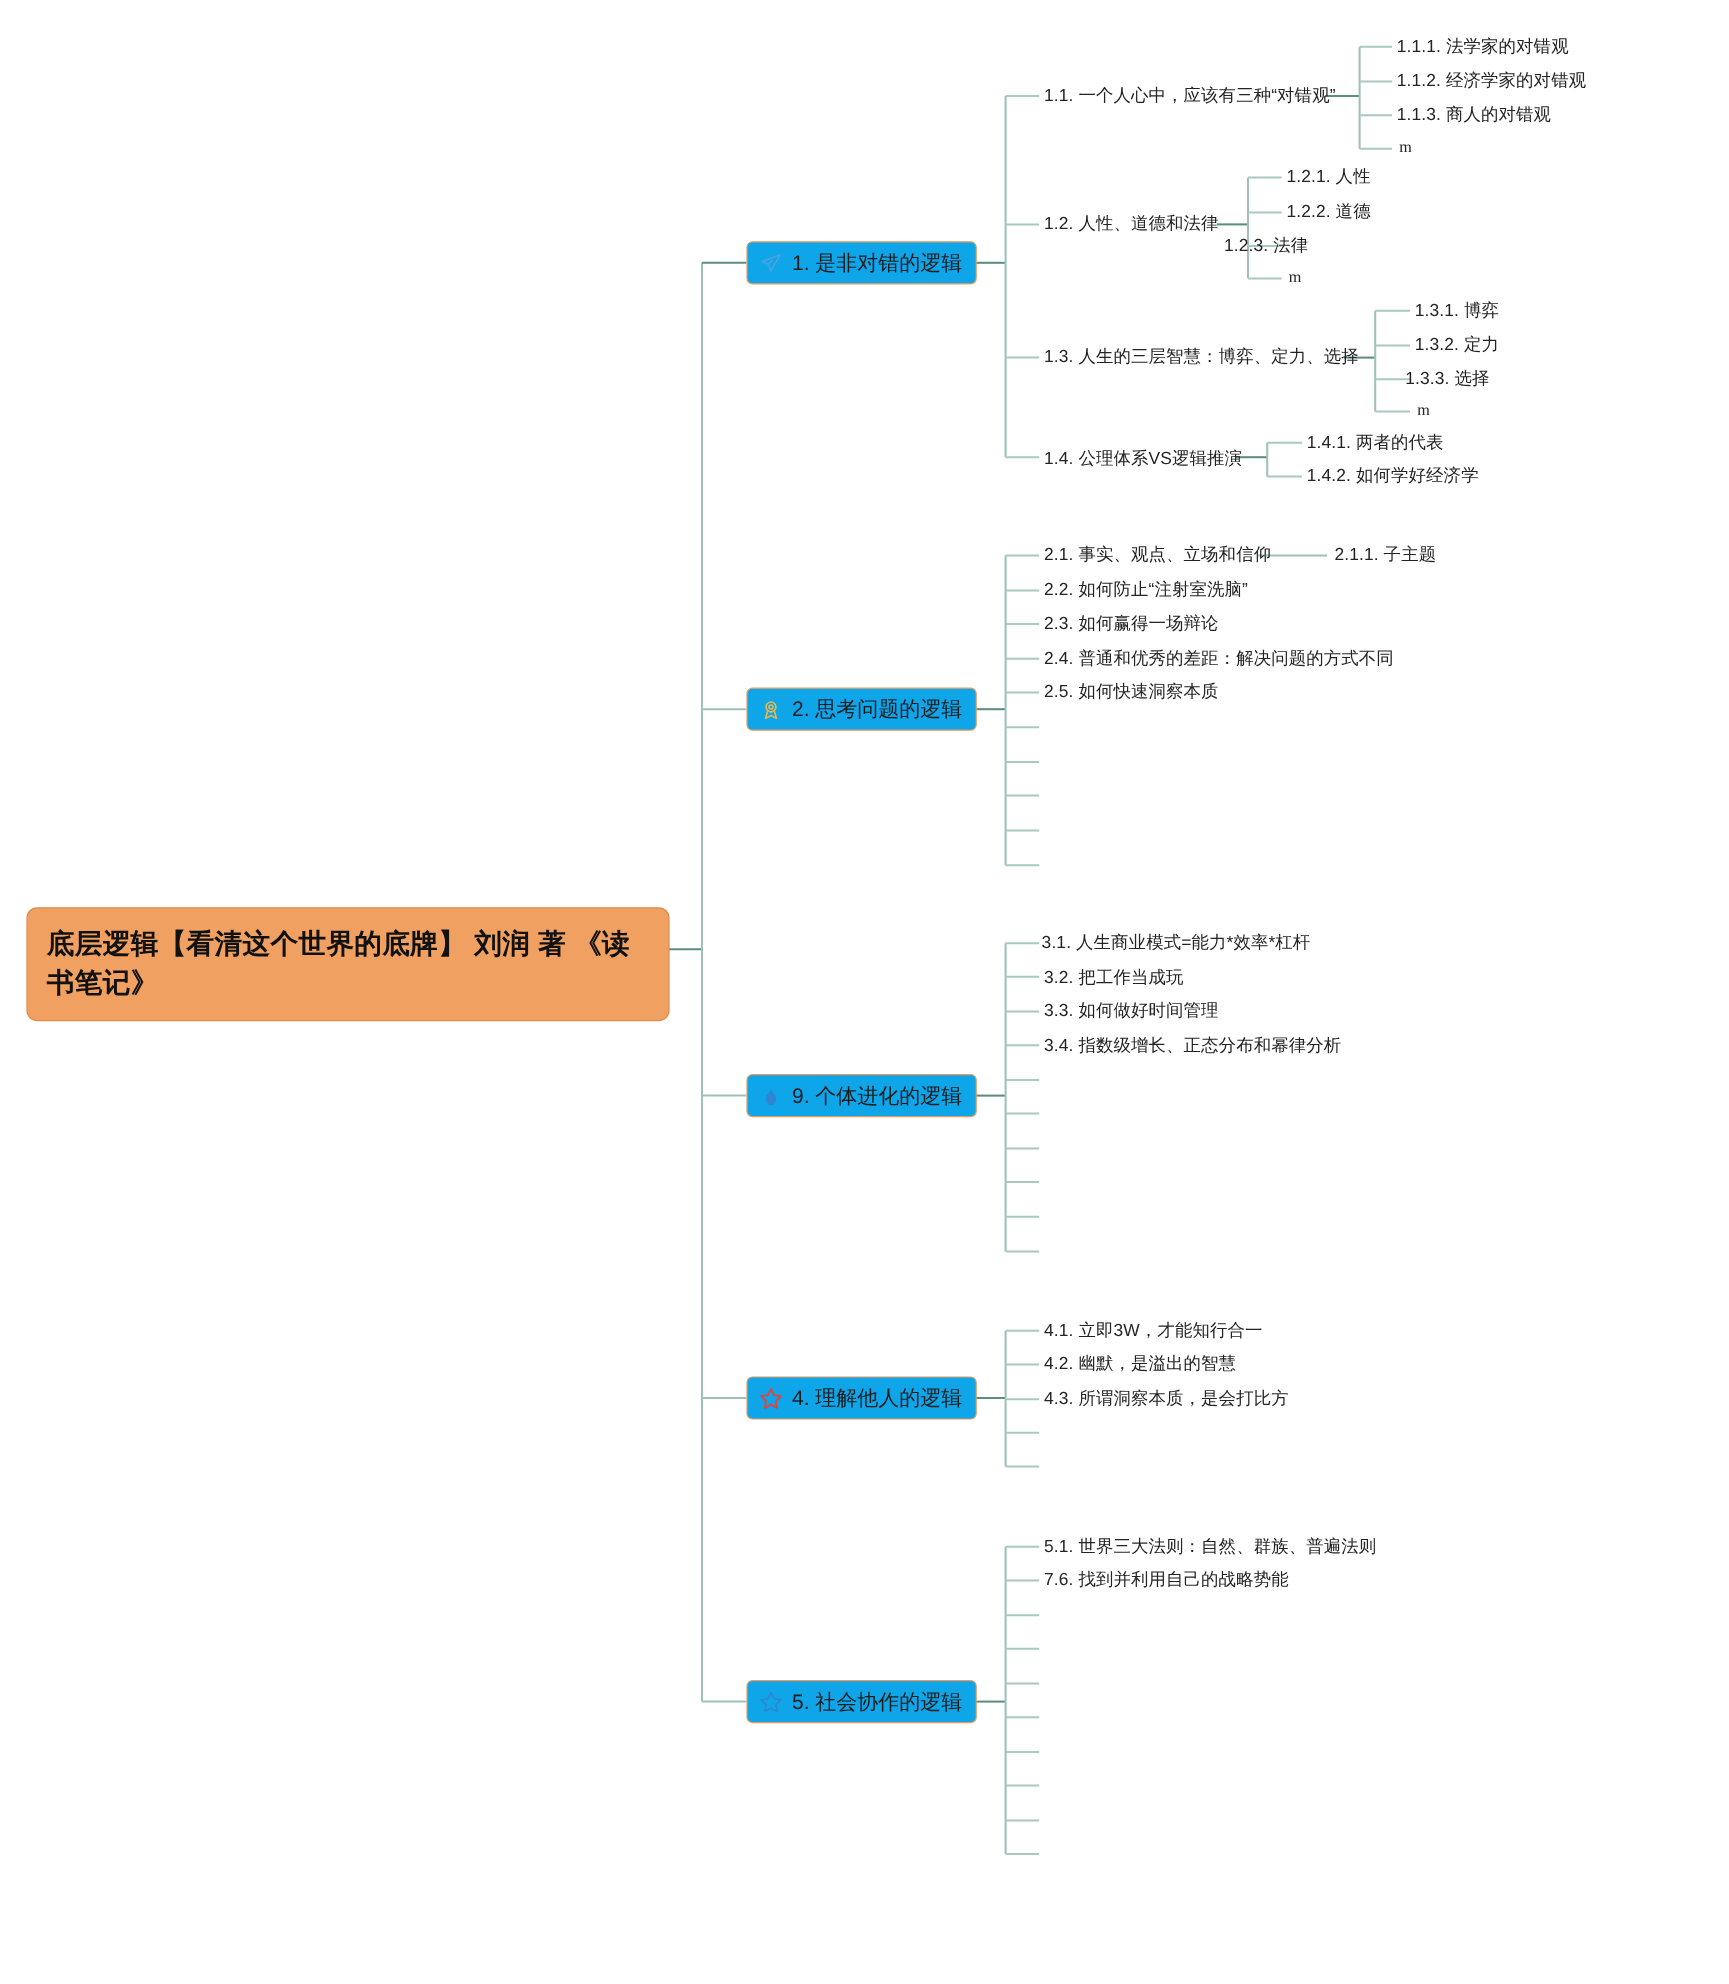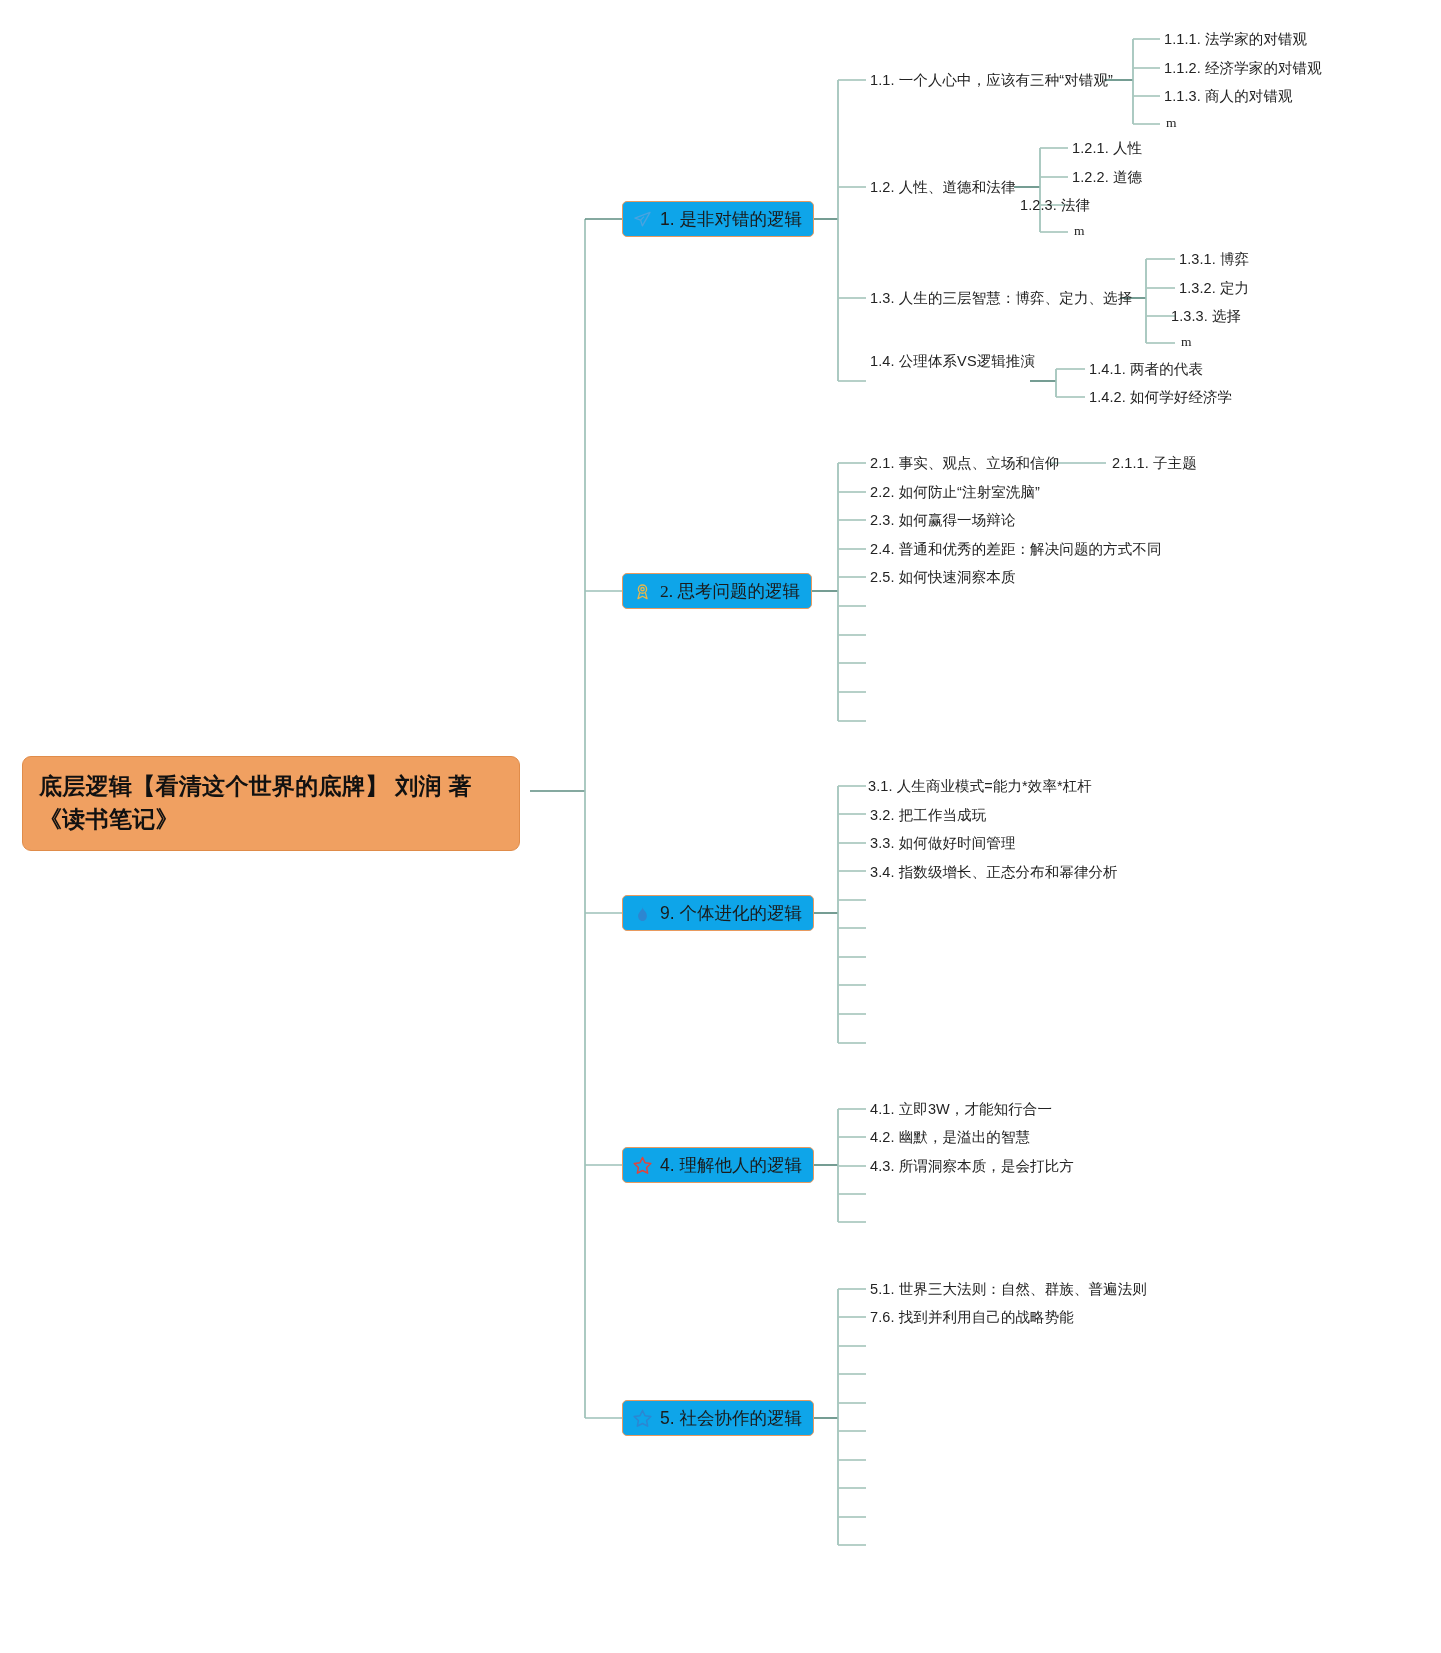--- a/index.html
+++ b/index.html
@@ -2,21 +2,21 @@
 <html><head>
 <meta charset="utf-8">
 <style>
   html,body{margin:0;padding:0;background:#ffffff;}
   body{width:1441px;height:1653px;font-family:"Liberation Sans","DejaVu Sans",sans-serif;color:#1f1f1f;overflow:hidden;}
   #stage{position:relative;width:1441px;height:1653px;}
   svg#wires{position:absolute;left:0;top:0;width:1441px;height:1653px;pointer-events:none;}
 
   
   .root-node{
-    position:absolute;left:22px;top:756px;width:498px;
+    position:absolute;left:22px;top:756px;width:536px;
     background:#f0a061;border:1px solid #e08c4a;border-radius:9px;
     padding:13px 16px 15px 16px;box-sizing:border-box;
     font-size:23px;font-weight:bold;line-height:1.42;color:#111;
     letter-spacing:0.3px;
   }
 
   
   .branch{
     position:absolute;height:36px;box-sizing:border-box;
     background:#0ea5e9;border:1.6px solid #e89a5f;border-radius:5px;
@@ -159,25 +159,25 @@
   <div class="tnode lvl3" style="left:1072px;top:170px;"><span>1.2.2. 道德</span></div>
   <div class="tnode lvl3" style="left:1020px;top:198px;"><span>1.2.3. 法律</span></div>
   <div class="tnode tiny" style="left:1074px;top:224px;"><span>m</span></div>
 
   <div class="tnode" style="left:870px;top:291px;"><span>1.3. 人生的三层智慧：博弈、定力、选择</span></div>
   <div class="tnode lvl3" style="left:1179px;top:252px;"><span>1.3.1. 博弈</span></div>
   <div class="tnode lvl3" style="left:1179px;top:281px;"><span>1.3.2. 定力</span></div>
   <div class="tnode lvl3" style="left:1171px;top:309px;"><span>1.3.3. 选择</span></div>
   <div class="tnode tiny" style="left:1181px;top:335px;"><span>m</span></div>
 
-  <div class="tnode" style="left:870px;top:354px;"><span>1.4. 公理体系VS逻辑推演</span></div>
+  <div class="tnode" style="left:870px;top:376px;"><span>1.4. 公理体系VS逻辑推演</span></div>
   <div class="tnode lvl3" style="left:1089px;top:362px;"><span>1.4.1. 两者的代表</span></div>
   <div class="tnode lvl3" style="left:1089px;top:390px;"><span>1.4.2. 如何学好经济学</span></div>
 
-  <div class="branch" style="left:622px;top:573px;font-family:Liberation Serif, serif;">
+  <div class="branch" style="left:622px;top:573px;">
     <span class="ico">
       <svg width="19" height="19" viewBox="0 0 24 24" fill="none" stroke="#e8b84b" stroke-width="1.7" stroke-linejoin="round">
         <circle cx="12" cy="9" r="5.2"></circle>
           <circle cx="12" cy="9" r="2.1"></circle>
         <path d="M8.4 13.4L6.3 21l5.7-3 5.7 3-2.1-7.6"></path>
       </svg>
     </span>
     <span class="lbl">2. 思考问题的逻辑</span>
   </div>
 

